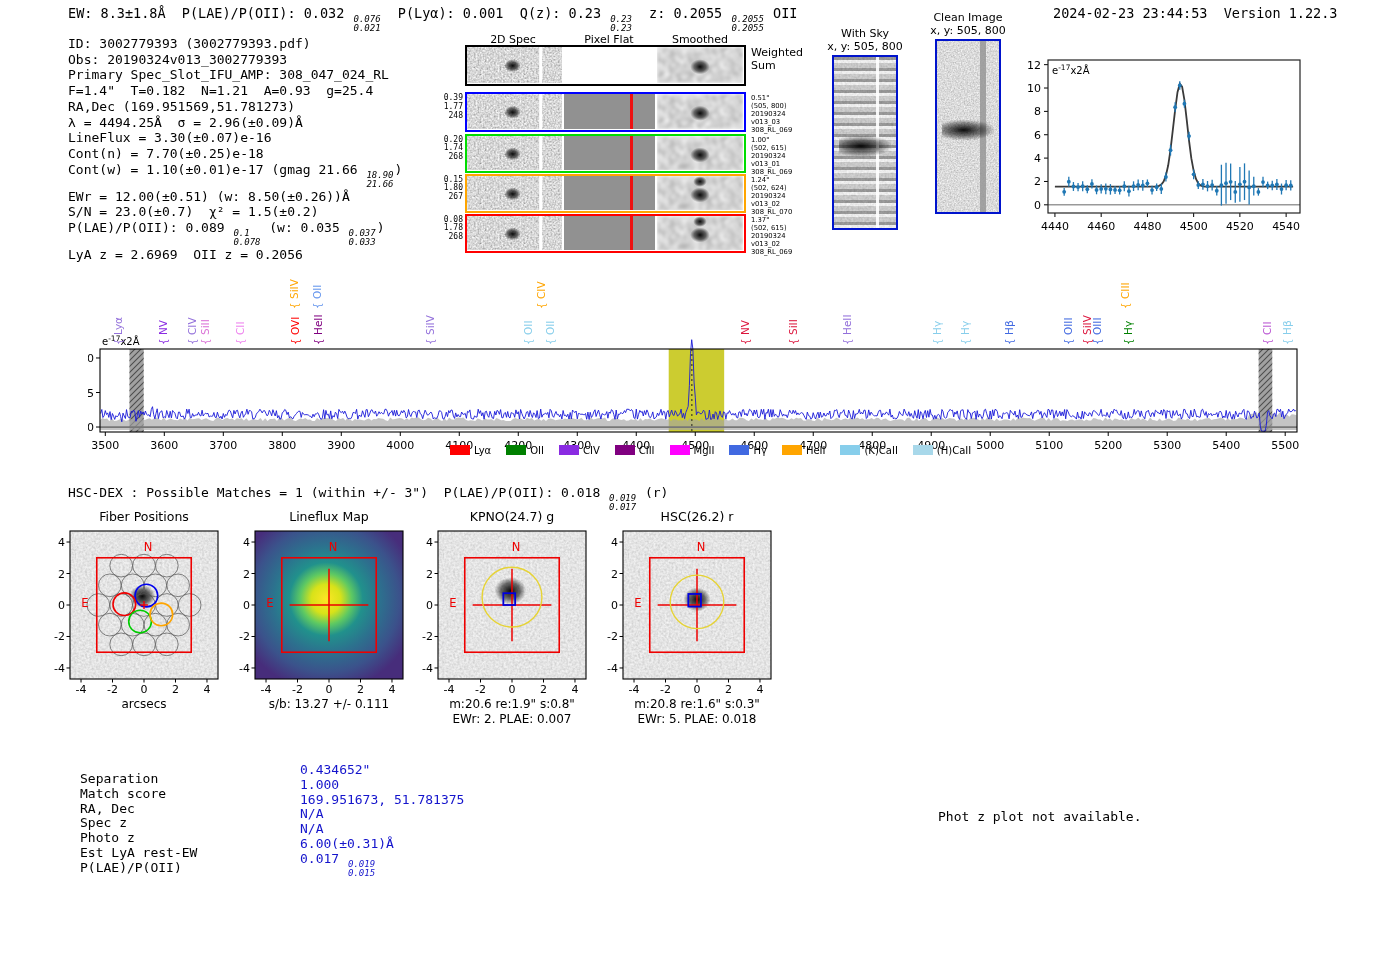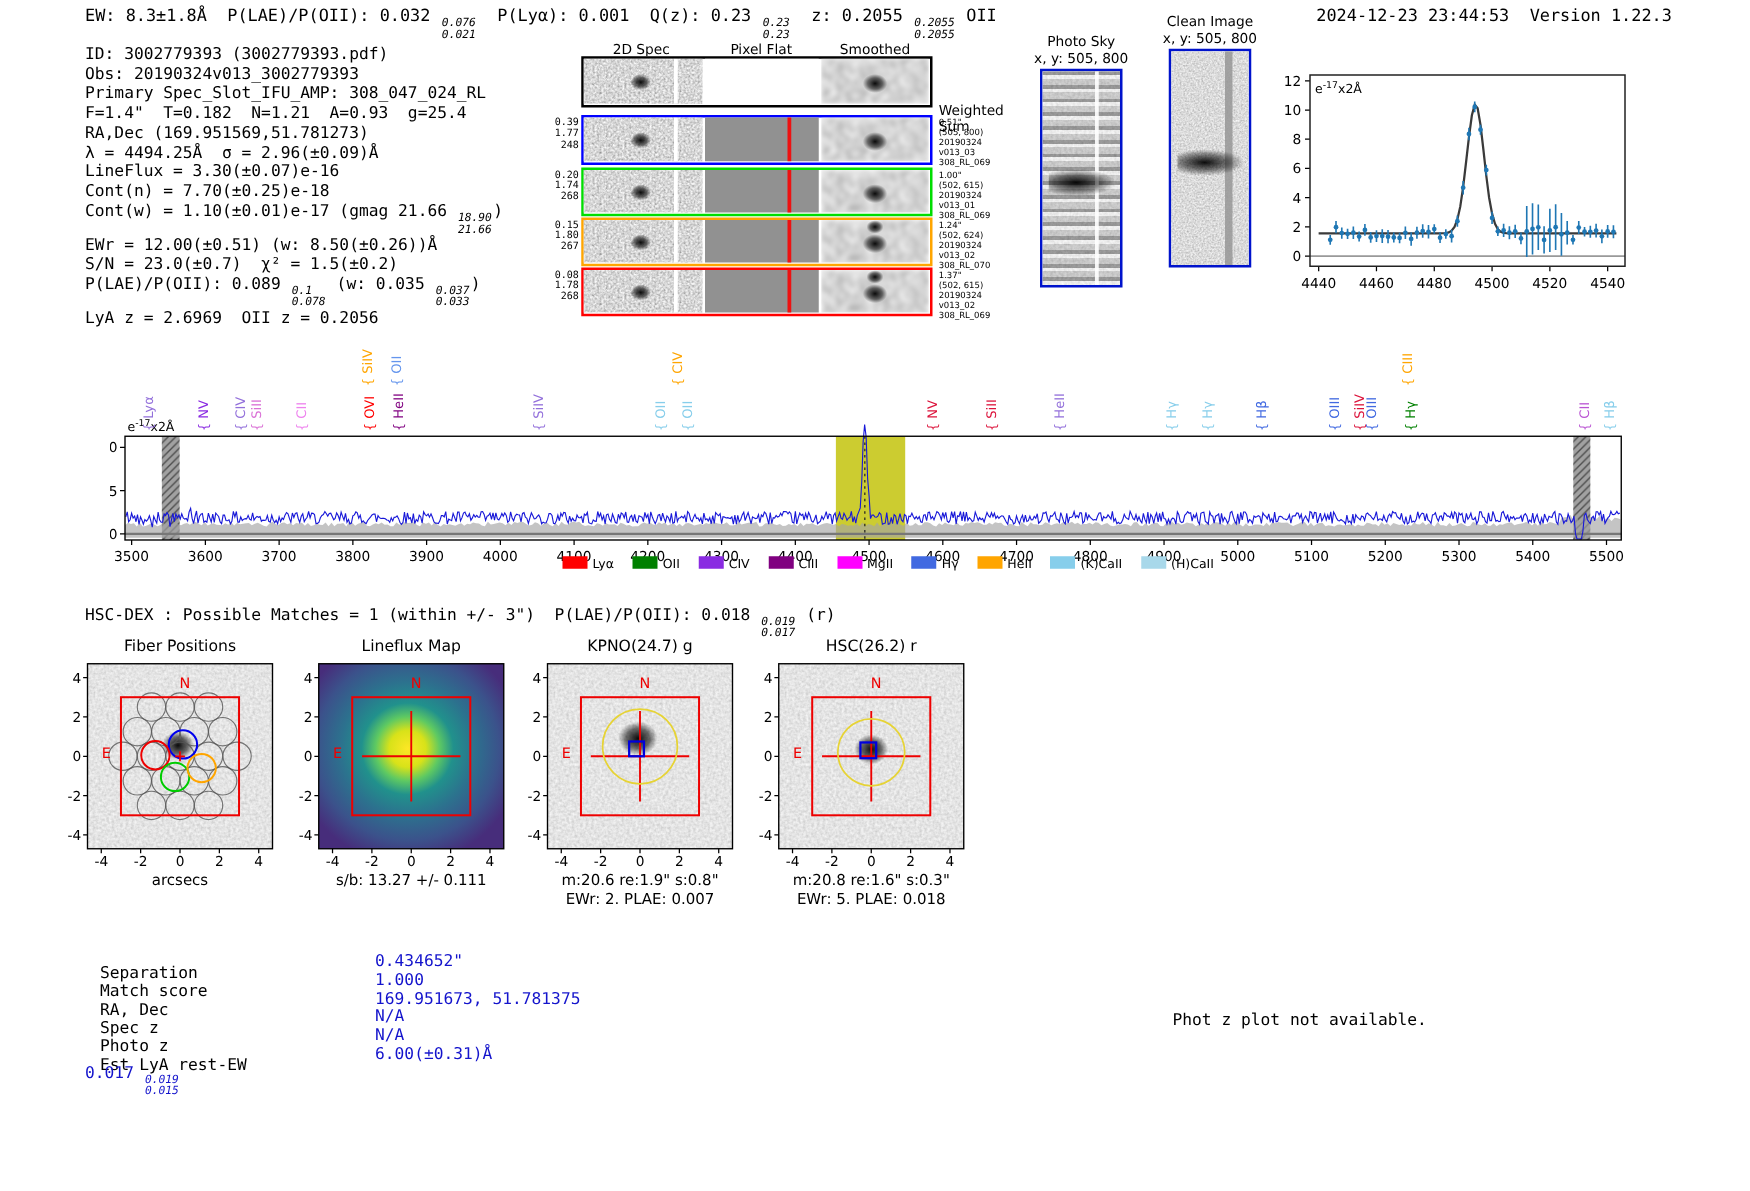--- a/index.html
+++ b/index.html
@@ -96,21 +96,21 @@
         <stop offset="80%" stop-color="#3b528b"></stop>
         <stop offset="100%" stop-color="#472d7b"></stop>
       </radialGradient>
       <pattern id="hp" width="6" height="6" patternUnits="userSpaceOnUse">
         <path d="M0,6 l6,-6 M-1,1 l2,-2 M5,7 l2,-2" stroke="#444" stroke-width="1.1"></path>
       </pattern>
     </defs>
   </svg>
 
   <div class="abs mono hdr" style="left:68px;top:5px;"><span>EW: 8.3±1.8Å  P(LAE)/P(OII): 0.032 </span><span class="frac"><span class="ft">0.076</span><span class="fb">0.021</span></span><span>  P(Lyα): 0.001  Q(z): 0.23 </span><span class="frac"><span class="ft">0.23</span><span class="fb">0.23</span></span><span>  z: 0.2055 </span><span class="frac"><span class="ft">0.2055</span><span class="fb">0.2055</span></span><span> OII</span></div>
-  <div class="abs mono hdr" style="left:1053px;top:5px;"><span>2024-12-23 23:44:53</span><span>  </span><span>Version 1.22.3</span></div>
+  <div class="abs mono hdr" style="left:1053px;top:5px;"><span>2024-02-23 23:44:53</span><span>  </span><span>Version 1.22.3</span></div>
 
   <div class="abs mono" style="left:68px;top:36px;">
       <div class="info-line"><span>ID: 3002779393 (3002779393.pdf)</span></div>
       <div class="info-line"><span>Obs: 20190324v013_3002779393</span></div>
       <div class="info-line"><span>Primary Spec_Slot_IFU_AMP: 308_047_024_RL</span></div>
       <div class="info-line"><span>F=1.4"  T=0.182  N=1.21  A=0.93  g=25.4</span></div>
       <div class="info-line"><span>RA,Dec (169.951569,51.781273)</span></div>
       <div class="info-line"><span>λ = 4494.25Å  σ = 2.96(±0.09)Å</span></div>
       <div class="info-line"><span>LineFlux = 3.30(±0.07)e-16</span></div>
       <div class="info-line"><span>Cont(n) = 7.70(±0.25)e-18</span></div>
@@ -131,21 +131,21 @@
           <rect x="0" y="0" width="95" height="36" filter="url(#nz)"></rect>
           <ellipse cx="45.6" cy="18.72" rx="11" ry="8.5" fill="url(#bg1)"></ellipse>
           <rect x="72.2" y="0" width="3" height="36" fill="#fff"></rect>
         </svg>
         <div style="position:relative;width:91px;height:36px;background:#ffffff;flex:none;"></div>
         <svg width="86" height="36">
           <rect x="0" y="0" width="86" height="36" filter="url(#nzS)"></rect>
           <ellipse cx="43" cy="19.8" rx="13" ry="10" fill="url(#bg1)"></ellipse>
         </svg>
       </div>
-      <div class="wsum sans" style="left:314px;top:2px;margin-top:36px;">
+      <div class="wsum sans" style="left:314px;top:2px;">
         <div>Weighted</div>
         <div>Sum</div>
       </div>
       <div class="leftlab mono" style="left:0;top:49px;">
         <div>0.39</div>
         <div>1.77</div>
         <div>248</div>
       </div>
       <div class="rowbox" style="left:28px;top:47px;width:281px;height:40px;border:2.5px solid #0000ff;">
         <svg width="95" height="35">
@@ -220,21 +220,21 @@
         <svg width="86" height="34.5">
           <rect x="0" y="0" width="86" height="34.5" filter="url(#nzS)"></rect>
           <ellipse cx="43" cy="18.975" rx="13" ry="10" fill="url(#bg1)"></ellipse>
           <ellipse cx="43" cy="5.5200000000000005" rx="9" ry="7" fill="url(#bg1)"></ellipse>
         </svg>
       </div>
       <div class="rightannot sans" style="left:314px;top:170.5px;"><div>1.37"</div><div>(502, 615)</div><div>20190324</div><div>v013_02</div><div>308_RL_069</div></div>
     </div>
 
   <div class="abs" style="left:823px;top:28px;width:84px;">
-    <div class="sky-title sans"><span>Photo Sky</span><br><span>x, y: 505, 800</span></div>
+    <div class="sky-title sans"><span>With Sky</span><br><span>x, y: 505, 800</span></div>
     <div class="sky-img" style="width:62px;height:171px;">
       <svg width="62" height="171">
           <rect x="0" y="0" width="62" height="171" filter="url(#nzL)"></rect>
         </svg>
       <div class="stripes"></div>
       <div class="whitecol" style="left:68%;"></div>
       <div class="skyblob"></div>
     </div>
   </div>
   <div class="abs" style="left:926px;top:12px;width:84px;">
@@ -661,19 +661,20 @@
       </div>
       <div class="mt-row">
         <span class="mt-label mono">Photo z</span>
         <span class="mt-val mono" style="color:#1414cc"><span>N/A</span></span>
       </div>
       <div class="mt-row">
         <span class="mt-label mono">Est LyA rest-EW</span>
         <span class="mt-val mono" style="color:#1414cc"><span>6.00(±0.31)Å</span></span>
       </div>
       <div class="mt-row">
+        <span class="mt-label mono">P(LAE)/P(OII)</span>
         <span class="mt-val mono" style="color:#1414cc"><span>0.017 </span><span class="frac"><span class="ft">0.019</span><span class="fb">0.015</span></span></span>
       </div>
     </div>
 
   <div class="abs mono note" style="left:938px;top:809px;">Phot z plot not available.</div>
 
 </div>
 
 </body></html>

